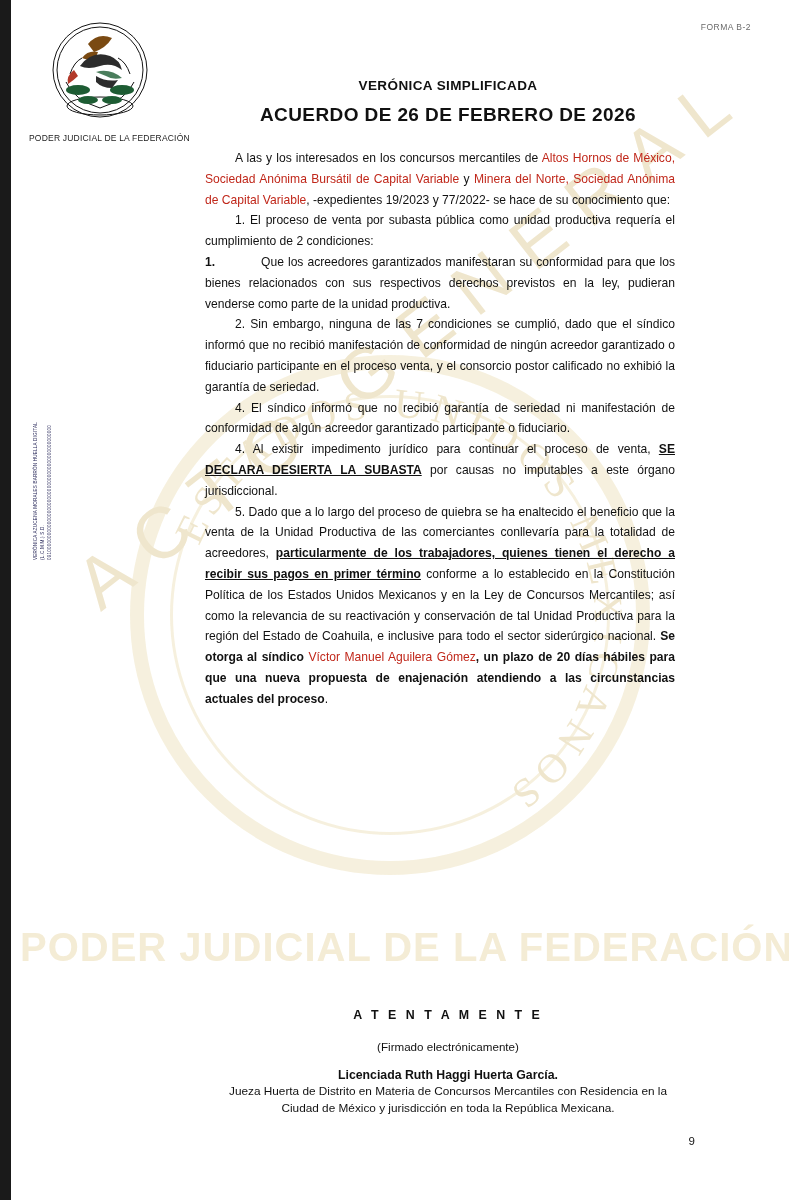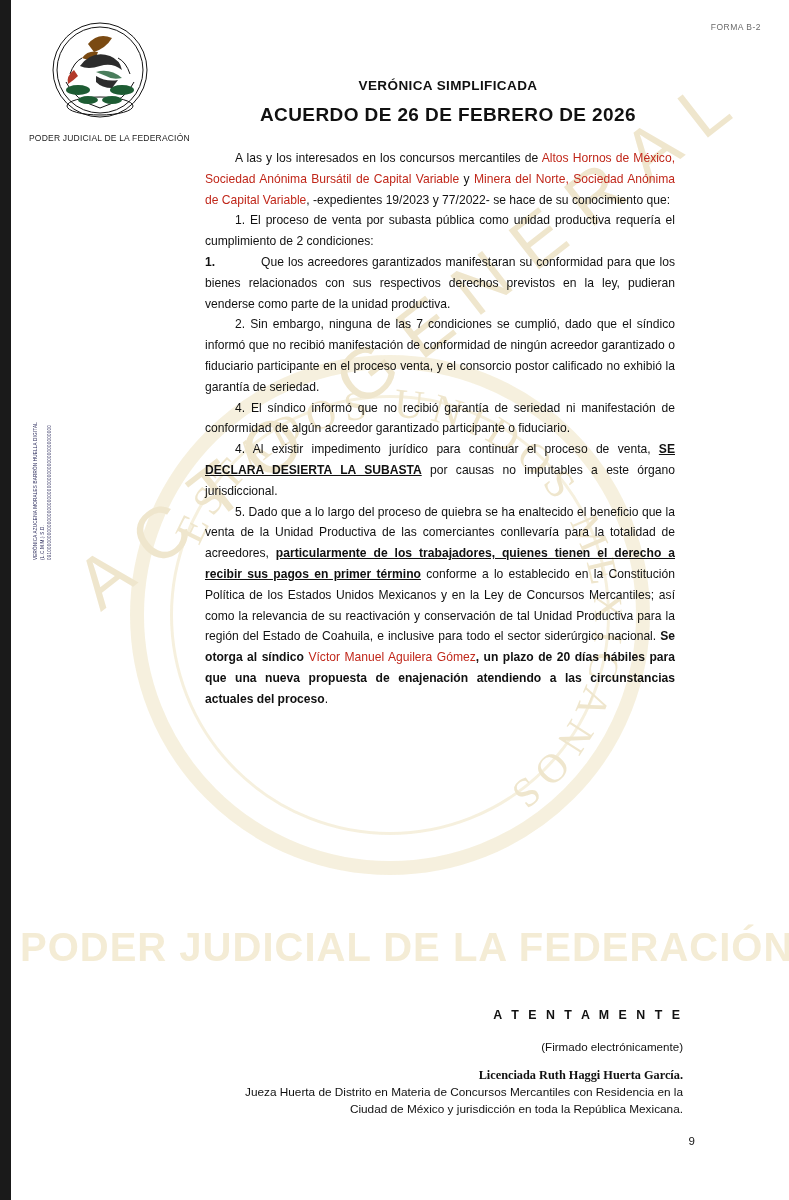--- a/index.html
+++ b/index.html
@@ -84,21 +84,21 @@
     letter-spacing: 22px;
     transform: rotate(-38deg);
     transform-origin: left top;
     pointer-events: none;
     white-space: nowrap;
   }
 
   
   .forma {
     position: absolute;
-    right: 28px;
+    right: 38px;
     top: 22px;
     font-family: "Liberation Sans", sans-serif;
     font-size: 8.5px;
     color: #6a6a6a;
     letter-spacing: .5px;
   }
   .emblem {
     position: absolute;
     left: 36px;
     top: 14px;
@@ -171,38 +171,37 @@
   .red { color: #c0271a; }
   .b { font-weight: 700; }
   .ub { font-weight: 700; text-decoration: underline; }
 
   
   .sig {
     position: absolute;
     left: 213px;
     top: 1008px;
     width: 470px;
-    text-align: right;
+    text-align: center;
     font-family: "Liberation Sans", sans-serif;
     color: #111;
   }
   .sig-atte {
     font-size: 12.4px;
     font-weight: 700;
     letter-spacing: 3px;
   }
   .sig-firmado {
     font-size: 11.6px;
     margin-top: 18px;
   }
   .sig-name {
     font-size: 12.3px;
     font-weight: 700;
     margin-top: 15px;
-    font-family: Liberation Serif, serif;
   }
   .sig-role {
     font-size: 11.8px;
     line-height: 1.45;
     margin-top: 1px;
   }
   .page-num {
     position: absolute;
     right: 94px;
     top: 1135px;

